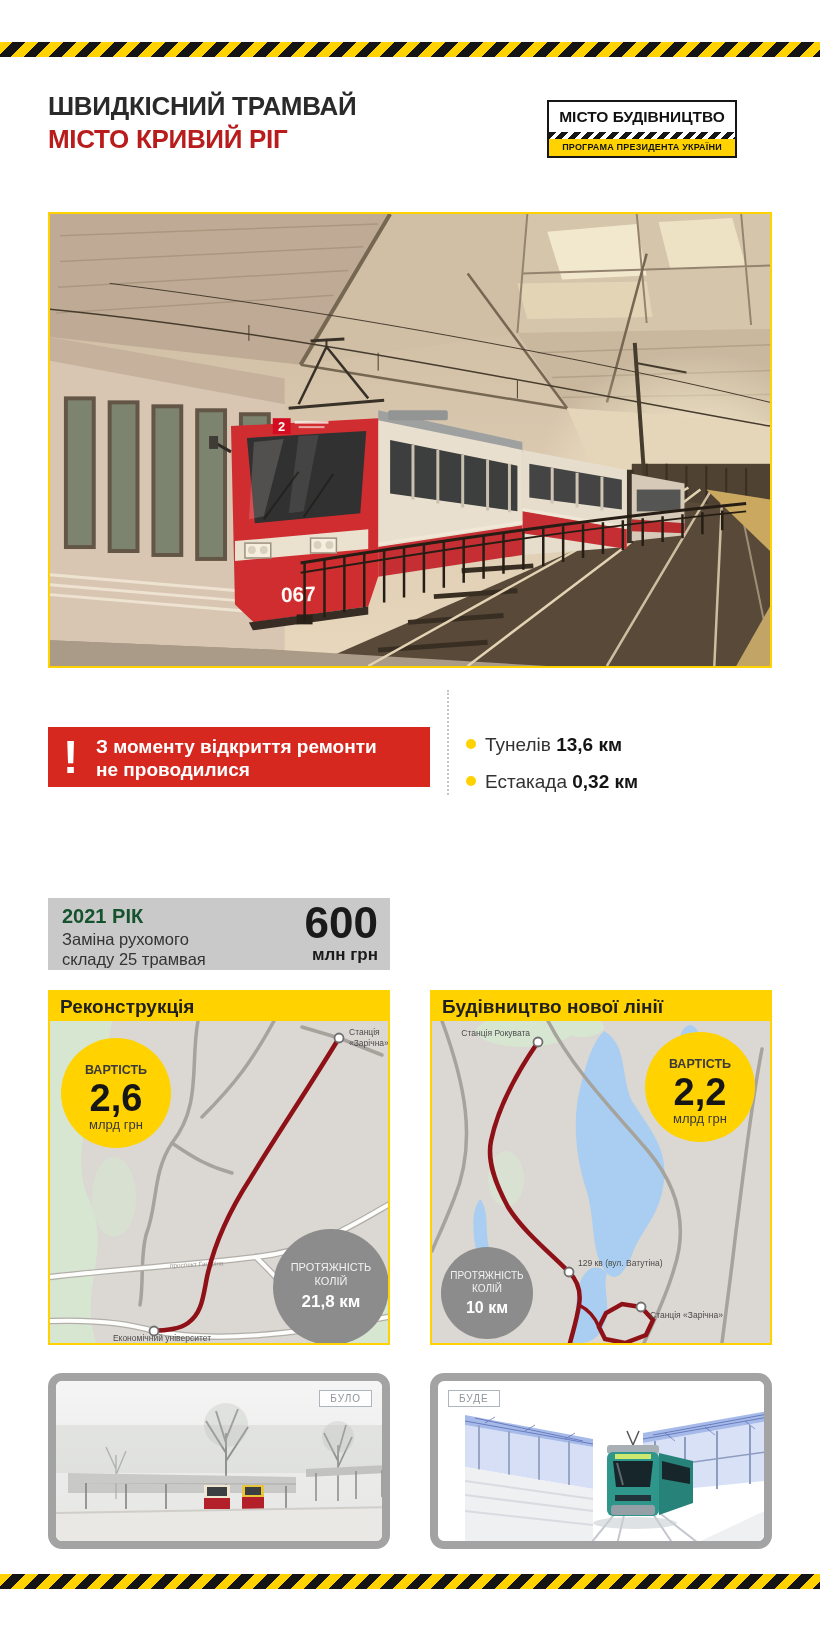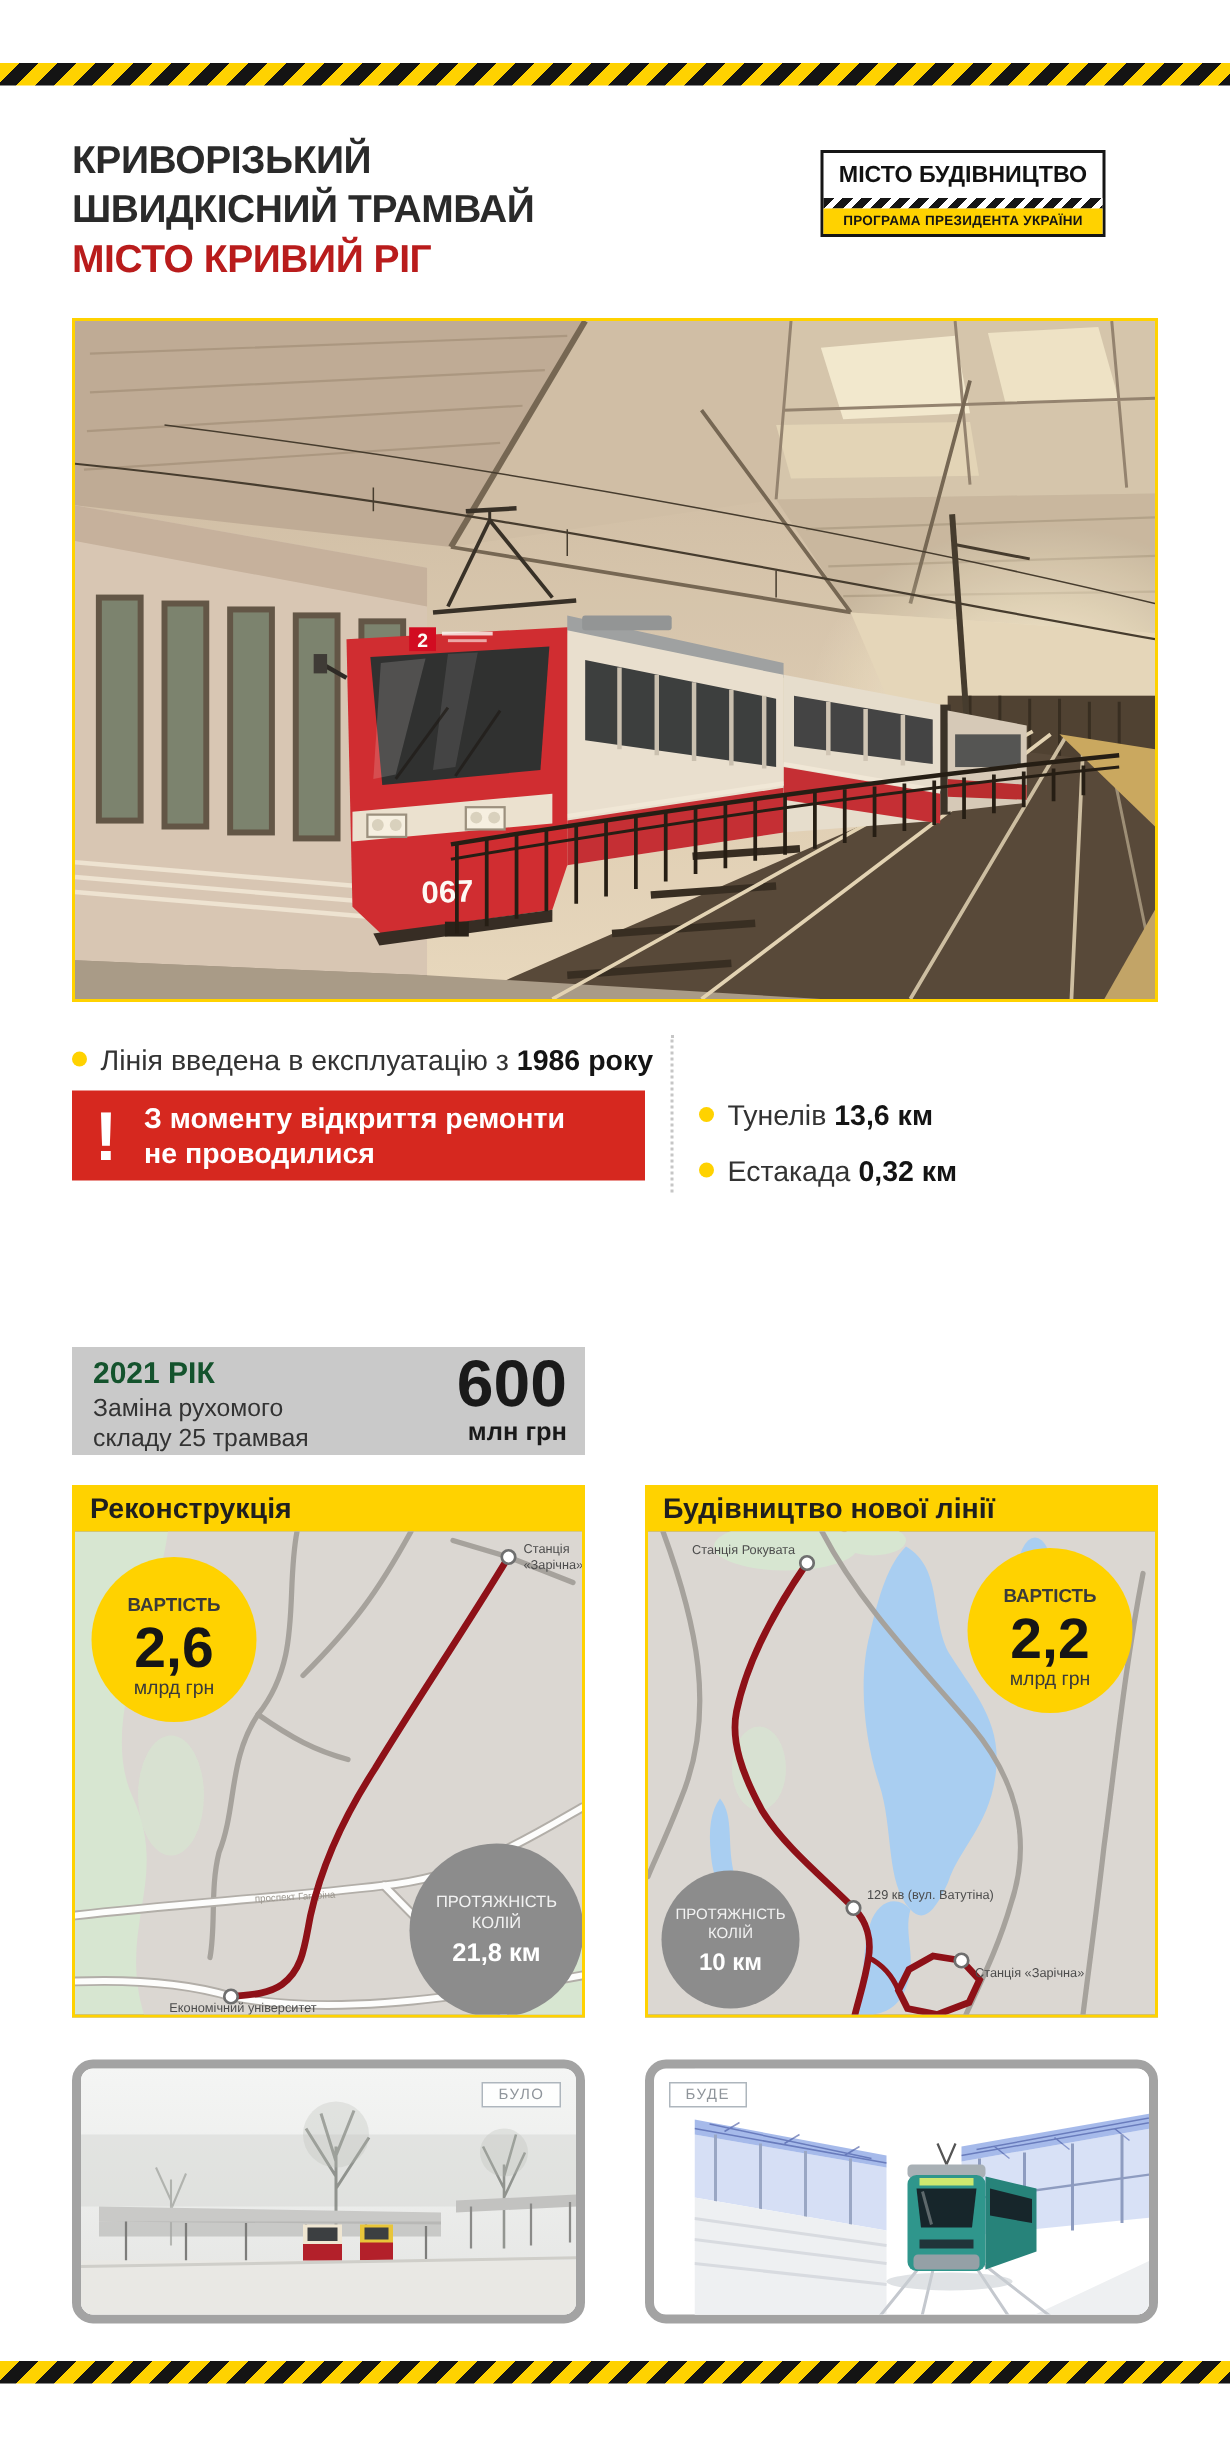--- a/index.html
+++ b/index.html
@@ -59,38 +59,37 @@
           line-height:33px;color:#222;}
 
   
   .card{width:342px;height:355px;border:2px solid #ffd200;box-sizing:border-box;background:#a3a3a3;}
   .card-map-left{left:48px;top:990px;}
   .card-map-right{left:430px;top:990px;}
   .card-header{height:29px;background:#ffd200;font-size:19px;font-weight:700;color:#1f1f1f;
                padding:4px 0 0 10px;box-sizing:border-box;}
 
   
-  .card-photo{width:342px;height:176px;border:6px solid #a3a3a3;border-radius:14px;
+  .card-photo{width:342px;height:176px;border:8px solid #a3a3a3;border-radius:14px;
               box-sizing:border-box;overflow:hidden;background:#fff;}
   .card-ph-left{left:48px;top:1373px;}
   .card-ph-right{left:430px;top:1373px;padding-left:27px;}
   .tag{position:absolute;top:9px;font-size:10px;letter-spacing:1px;color:#8f959b;
        border:1px solid #aeb6bd;background:rgba(255,255,255,.85);padding:2px 10px;}
   .tag-bulo{right:10px;}
   .tag-bude{left:10px;}
 </style>
 </head>
 <body>
 
 <div class="page">
 
   <div class="abs hazard hazard-top"></div>
 
   <div class="abs title">
-    <div>КРИВОРІЗЬКИЙ</div>
     <div>ШВИДКІСНИЙ ТРАМВАЙ</div>
     <div class="sub">МІСТО КРИВИЙ РІГ</div>
   </div>
 
   <div class="abs logo">
     <div class="logo-top">МІСТО БУДІВНИЦТВО</div>
     <div class="logo-hazard"></div>
     <div class="logo-bottom">ПРОГРАМА ПРЕЗИДЕНТА УКРАЇНИ</div>
   </div>
 
@@ -204,23 +203,20 @@
       </g>
       <g stroke="#18140f" fill="none">
         <path d="M252,352 C420,325 560,306 700,292" stroke-width="3"></path>
         <path d="M252,362 C420,334 560,314 700,300" stroke-width="2"></path>
         <path d="M256,352 L256,412 M276,348 L276,407 M296,345 L296,402 M316,342 L316,397 M336,339 L336,392 M356,336 L356,387 M376,333 L376,382 M396,330 L396,377 M416,327 L416,372 M436,325 L436,368 M456,322 L456,363 M476,320 L476,359 M496,317 L496,355 M516,315 L516,351 M536,313 L536,347 M556,311 L556,343 M576,309 L576,339 M596,307 L596,335 M616,305 L616,331 M636,303 L636,327 M656,301 L656,323 M676,299 L676,319" stroke-width="2.5"></path>
       </g>
       <rect width="724" height="456" fill="#e0a85f" opacity="0.07"></rect>
     </svg>
   </div>
 
-  <div class="abs bullet bullet-left">
-    <span class="dot"></span><span>Лінія введена в експлуатацію з </span><b>1986 року</b>
-  </div>
 
   <div class="abs warn">
     <div class="warn-mark">!</div>
     <div class="warn-text">
       <div>З моменту відкриття ремонти</div>
       <div>не проводилися</div>
     </div>
   </div>
 
   <div class="abs divider"></div>

